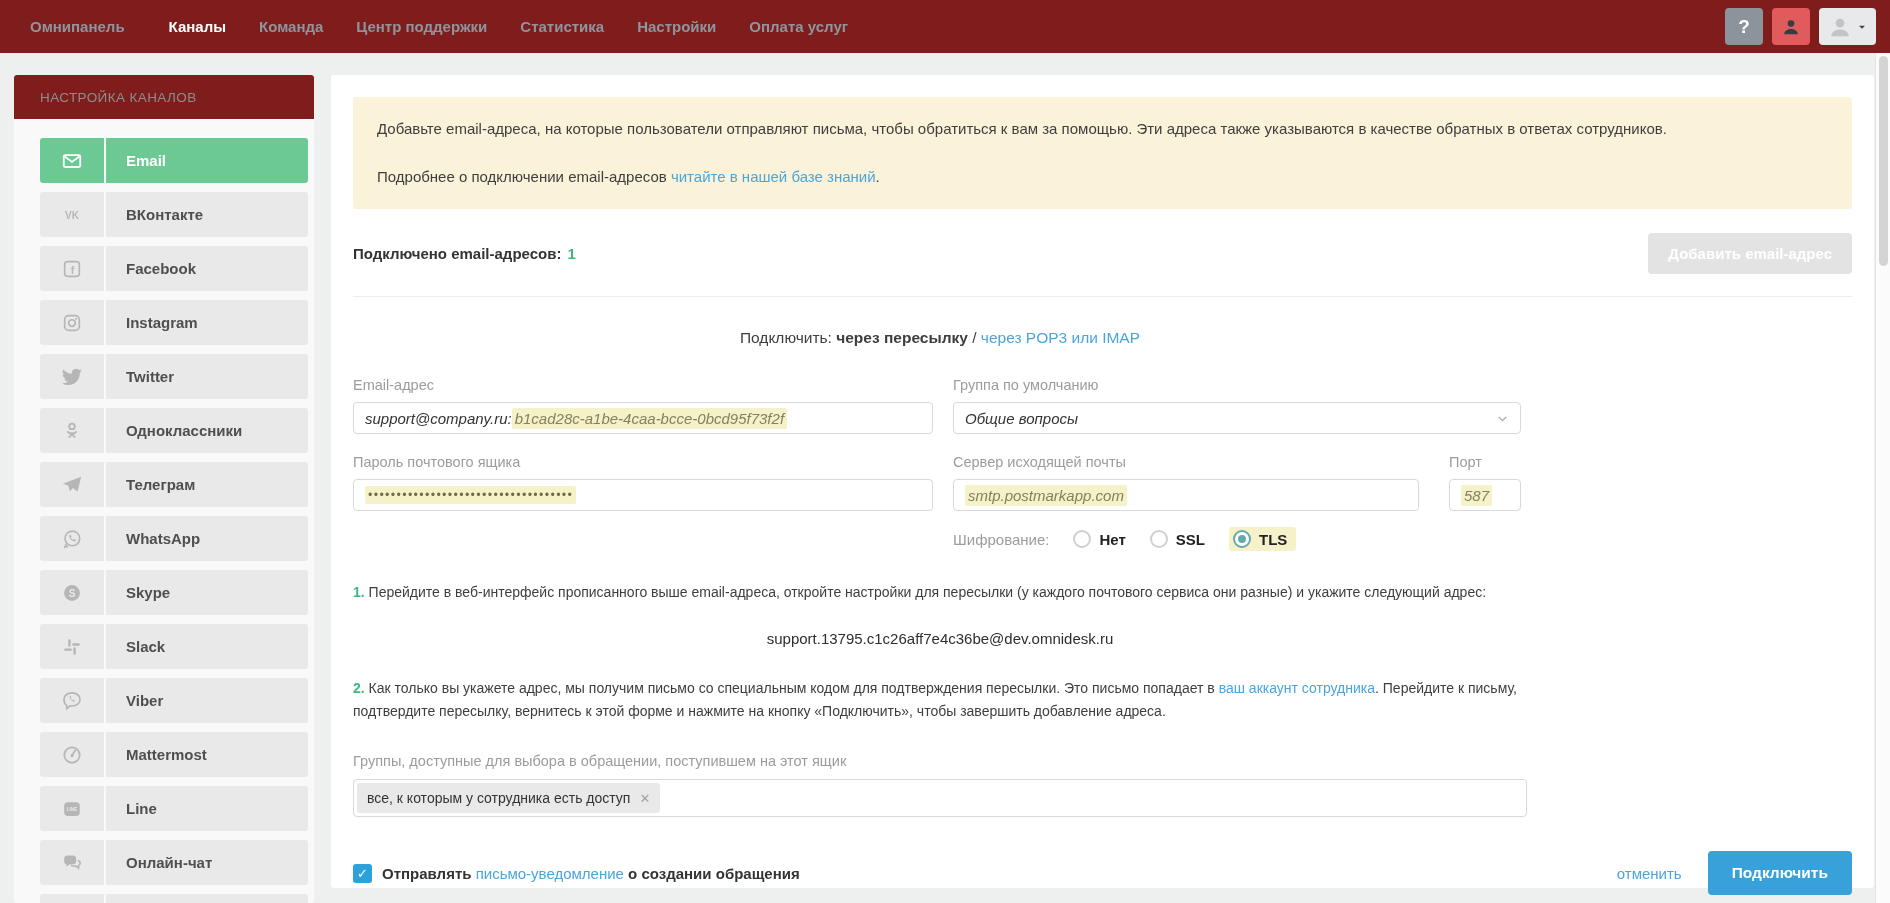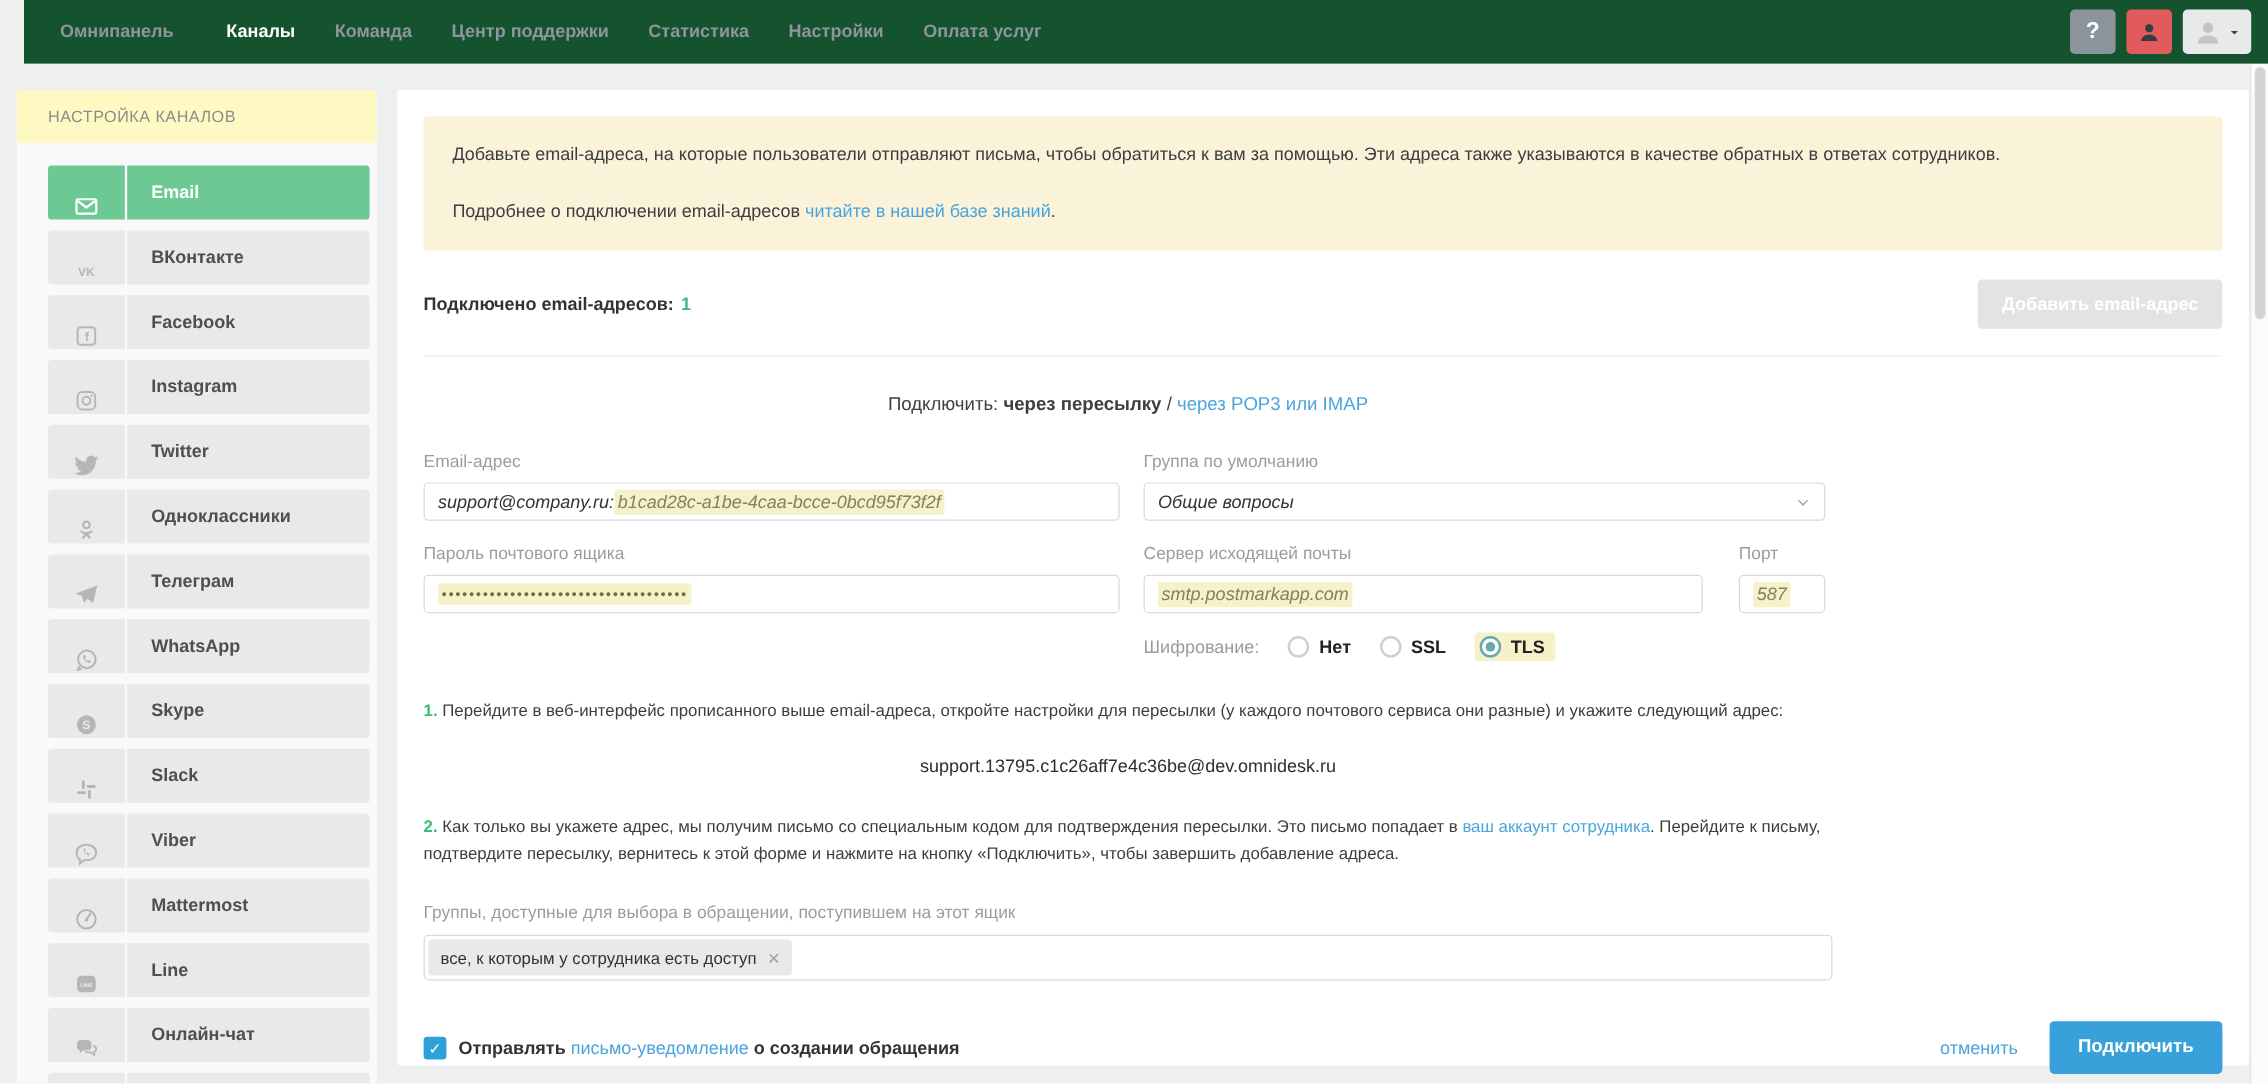--- a/index.html
+++ b/index.html
@@ -1,38 +1,38 @@
 <!DOCTYPE html>
 <html><head>
 <meta charset="utf-8">
 <style>
   * { box-sizing: border-box; margin: 0; padding: 0; }
   html,body { width:1890px; height:903px; overflow:hidden; }
   body { background:#eef0f0; font-family:"Liberation Sans", sans-serif; }
 
   
-  .topnav { height:53px; background:#14532d; display:flex; align-items:center; padding:0 14px 0 30px;margin-left:20px; }
+  .topnav { height:53px; background:#7f1d1d; display:flex; align-items:center; padding:0 14px 0 30px; }
   .nav-item { font-size:15px; font-weight:700; color:#8e959d; text-decoration:none; margin-right:33px; cursor:pointer; }
   .nav-item.active { color:#ffffff;padding-left:11px; }
   .nav-right { margin-left:auto; display:flex; align-items:center; gap:9px; }
   .nav-btn { width:38px; height:37px; border-radius:4px; display:flex; align-items:center; justify-content:center; cursor:pointer; }
   .nav-btn.help { background:#8b939b; color:#fff; font-size:19px; font-weight:700; }
   .nav-btn.alert { background:#e15b5c; color:#343c44; }
   .nav-btn.avatar { background:#e8e9ea; width:57px; color:#c2c4c6; gap:3px; }
   .caret { color:#3c434b; }
 
   
   .content { display:flex; align-items:flex-start; padding:22px 16px 0 14px; gap:17px; }
 
   
   .sidebar { width:300px; flex:none; background:#f9f9f9; border-radius:3px; height:828px; overflow:hidden; }
-  .sidebar-header { height:44px; background:#fef9c3; display:flex; align-items:center; padding:0 26px; font-size:13.5px; color:#8d8d8d; letter-spacing:.4px; }
+  .sidebar-header { height:44px; background:#7f1d1d; display:flex; align-items:center; padding:0 26px; font-size:13.5px; color:#8d8d8d; letter-spacing:.4px; }
   .s-list { padding:19px 6px 0 26px; }
   .s-item { display:flex; height:45px; margin-bottom:9px; cursor:pointer; }
-  .s-ico { width:64px; flex:none; background:#e9e9e9; border-radius:3px 0 0 3px; color:#b6b6b6; display:flex; align-items:flex-end; justify-content:center; }
+  .s-ico { width:64px; flex:none; background:#e9e9e9; border-radius:3px 0 0 3px; color:#b6b6b6; display:flex; align-items:center; justify-content:center; }
   .s-lbl { flex:1; background:#e9e9e9; margin-left:2px; border-radius:0 3px 3px 0; display:flex; align-items:center; padding-left:20px; font-size:15px; font-weight:700; color:#4f4f4f; }
   .s-item.active .s-ico, .s-item.active .s-lbl { background:#6cc994; color:#ffffff; }
 
   
   .card { flex:1; background:#ffffff; border-radius:3px; padding:22px; height:813px; position:relative; }
 
   .infobox { background:#faf3d9; border-radius:3px; padding:20px 24px; font-size:15px; color:#3e3e3e; line-height:24px; }
   .infobox p + p { margin-top:24px; }
   a.lnk { color:#4ba5dd; text-decoration:none; cursor:pointer; }
 

